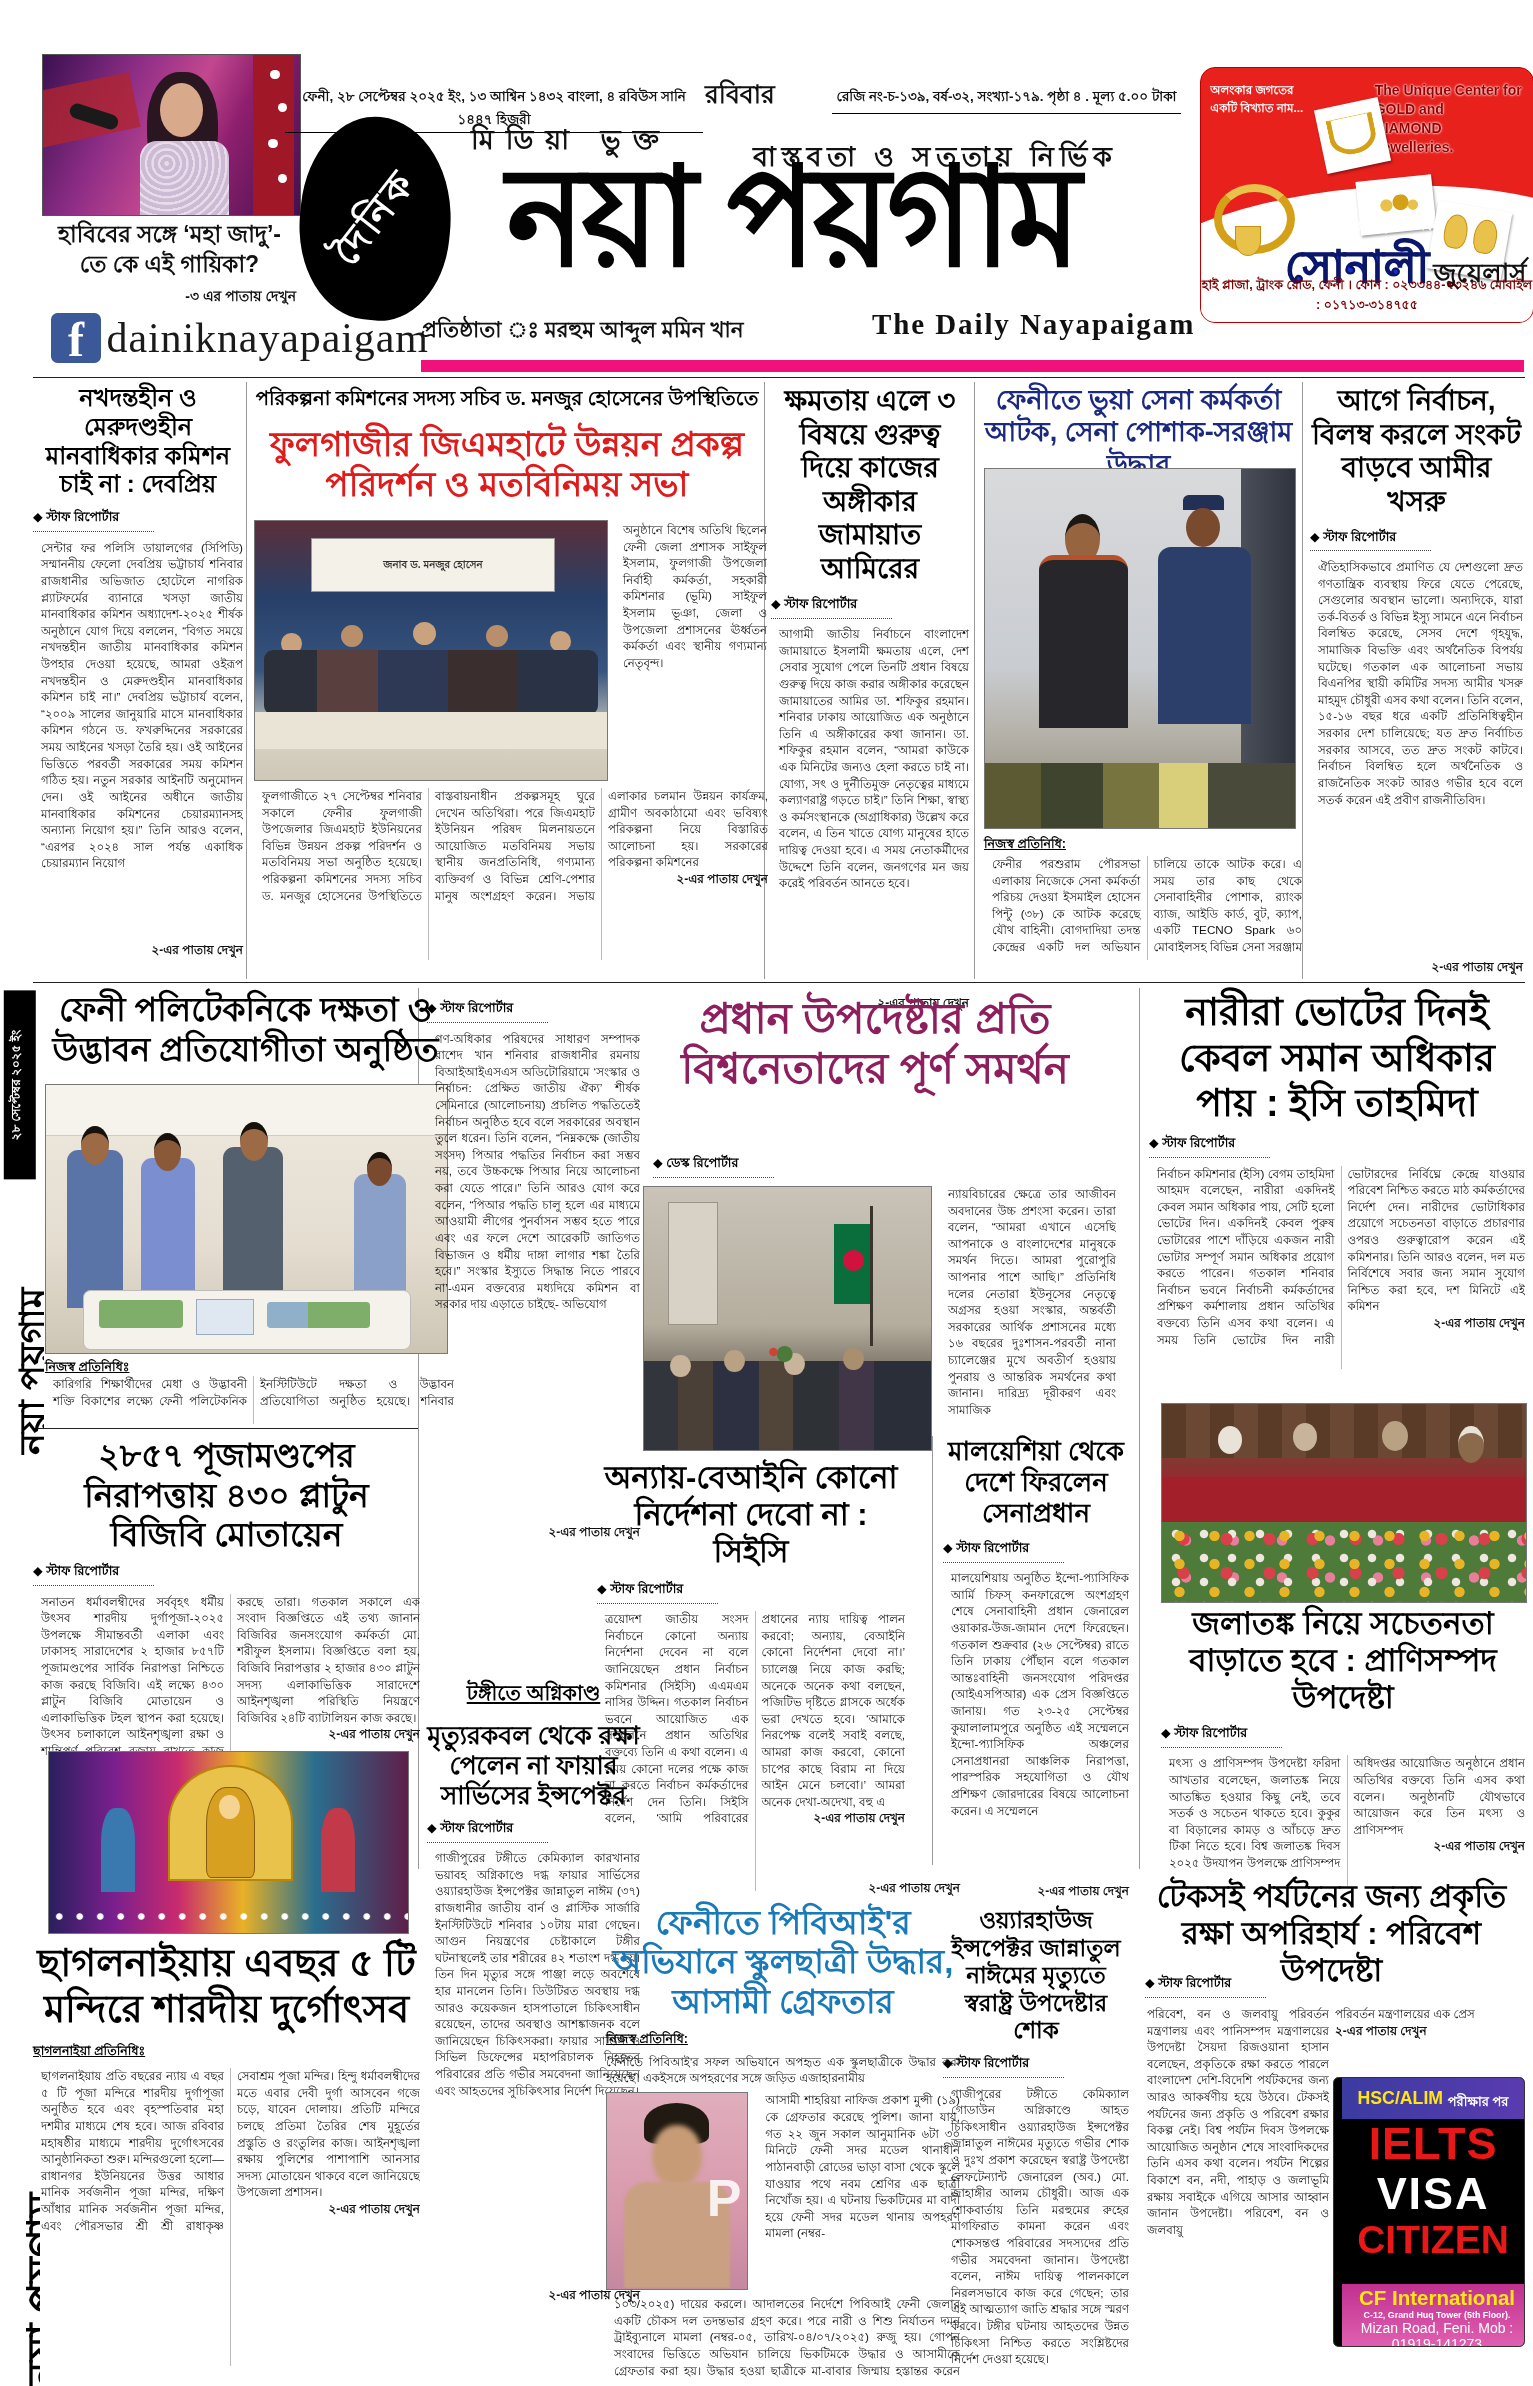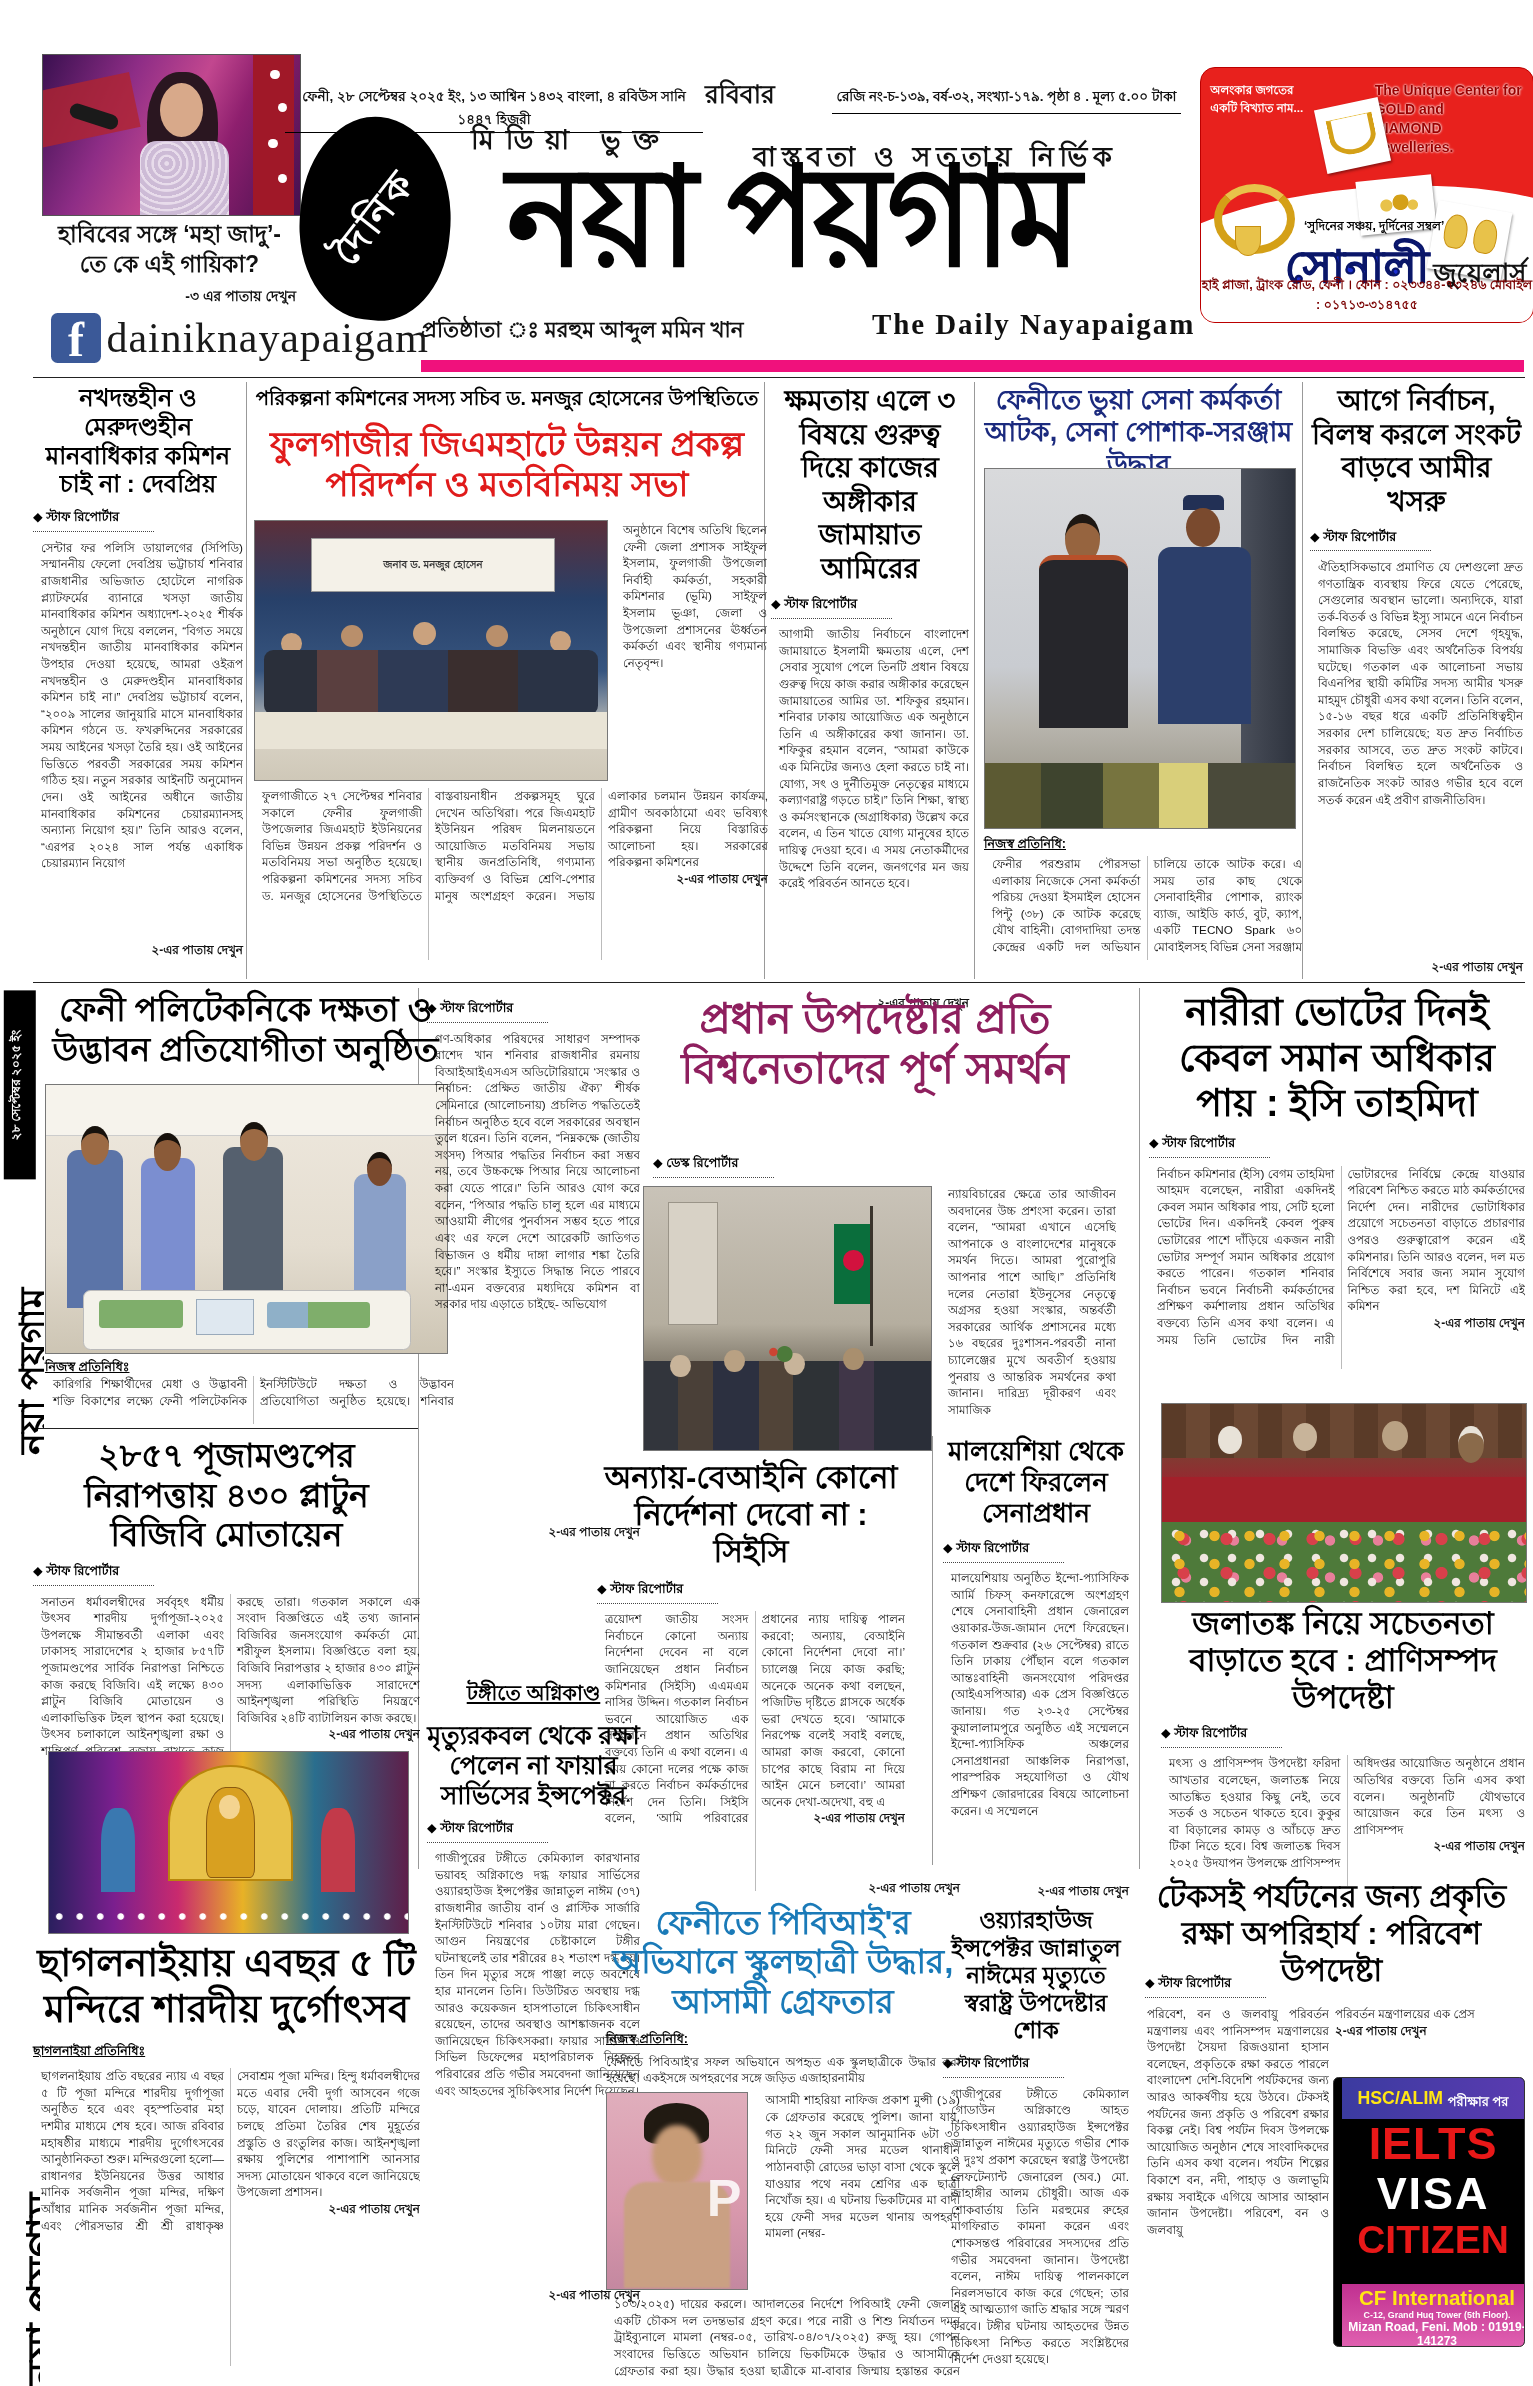--- a/index.html
+++ b/index.html
@@ -78,21 +78,21 @@
       <div style="margin:17px auto;width:48px;height:18.6px;background:radial-gradient(circle at 30% 50%,#e8c24a 0 5.6px,transparent 6.5px),radial-gradient(circle at 60% 40%,#d4a017 0 7.5px,transparent 8.4px),radial-gradient(circle at 85% 60%,#e8c24a 0 4.7px,transparent 5.6px);"></div>
     </div>
     <div class="abs" style="left:231px;top:138px;width:75px;height:69px;background:#fff;transform:rotate(10deg);box-shadow:0.9px 1.9px 2.8px rgba(0,0,0,.4);">
       <div style="position:absolute;left:11.2px;top:11.2px;width:20.5px;height:32px;background:#e8c24a;border-radius:50% 50% 40% 40%;border:1.9px solid #c89010;"></div>
       <div style="position:absolute;left:41px;top:11.2px;width:20.5px;height:32px;background:#e8c24a;border-radius:50% 50% 40% 40%;border:1.9px solid #c89010;"></div>
     </div>
     <div class="abs" style="left:5.6px;top:110px;width:86px;height:82px;">
       <div style="position:absolute;left:7.5px;top:5.6px;width:65px;height:54px;border:8.4px solid #d4a017;border-top-color:#e8c24a;border-radius:50%;"></div>
       <div style="position:absolute;left:28px;top:48px;width:24px;height:28px;background:#e8c24a;border-radius:0 0 50% 50%;border:1.9px solid #c89010;"></div>
     </div>
-    <div class="abs" style="left:103px;top:149px;width:186px;font-size:12px;font-weight:bold;color:#000000;">‘সুদিনের সঞ্চয়, দুর্দিনের সম্বল’</div>
+    <div class="abs" style="left:103px;top:149px;width:186px;font-size:12px;font-weight:bold;color:#ffffff;">‘সুদিনের সঞ্চয়, দুর্দিনের সম্বল’</div>
     <div class="abs" style="left:84px;top:166px;width:233px;white-space:nowrap;">
       <span style="font-size:44px;font-weight:900;color:#1b2fd0;-webkit-text-stroke:0.9px #0a1668;">সোনালী</span>
       <span style="font-size:26px;font-weight:900;color:#111;">জুয়েলার্স</span>
     </div>
     <div class="abs" style="left:0;bottom:6.5px;width:100%;text-align:center;font-size:12.6px;font-weight:bold;color:#7a0000;">হাই প্লাজা, ট্রাংক রোড, ফেনী । ফোন : ০২৩৩৪৪-৭৩২৪৬ মোবাইল : ০১৭১৩-৩১৪৭৫৫</div>
   </div>
 
   <div class="hrule" style="left:33px;top:377px;width:1492px;"></div>
   <div class="hrule" style="left:33px;top:982px;width:1492px;"></div>
   <div class="hrule" style="left:33px;top:1428px;width:385px;"></div>
@@ -362,21 +362,21 @@
     <div style="height:41px;background:linear-gradient(90deg,#3b3ba0,#5a3bb0);display:flex;align-items:center;justify-content:center;gap:4.7px;">
       <span style="color:#ffe613;font-weight:900;font-size:17.7px;">HSC/ALIM</span>
       <span style="color:#fff;font-weight:bold;font-size:13px;margin-top:8px;">পরীক্ষার পর</span>
     </div>
     <div style="color:#e81818;font-weight:900;font-size:45px;text-align:center;line-height:1.1;letter-spacing:0.9px;">IELTS</div>
     <div style="color:#fff;font-weight:900;font-size:45px;text-align:center;line-height:1.1;letter-spacing:1.9px;">VISA</div>
     <div style="color:#e81818;font-weight:900;font-size:39px;text-align:center;line-height:1.15;">CITIZEN</div>
     <div style="position:absolute;bottom:0;width:100%;height:62px;background:linear-gradient(180deg,#c03090,#e060b0);text-align:center;">
       <div style="color:#ffe613;font-weight:900;font-size:20.5px;margin-top:1.9px;">CF International</div>
       <div style="color:#fff;font-weight:bold;font-size:8.9px;">C-12, Grand Huq Tower (5th Floor).</div>
-      <div style="color:#fff;font-weight:bold;font-size:12px;">Mizan Road, Feni. Mob : 01919-141273</div>
+      <div style="color:#fff;font-weight:normal;font-size:14px;">Mizan Road, Feni. Mob : 01919-141273</div>
     </div>
   </div>
 
   <div class="abs" style="left:606px;top:1879px;width:354px;">
     <span class="more" style="text-align:right;">২-এর পাতায় দেখুন</span>
     <div class="hl" style="font-size:33px;color:#1a7ab8;margin-top:3.7px;">ফেনীতে পিবিআই'র অভিযানে স্কুলছাত্রী উদ্ধার, আসামী গ্রেফতার</div>
     <div style="margin-top:7.5px;">
       <span class="byline" style="text-decoration:underline;">নিজস্ব প্রতিনিধি:</span>
     </div>
     <div class="body-txt" style="margin-top:3.7px;">ফেনীতে পিবিআই'র সফল অভিযানে অপহৃত এক স্কুলছাত্রীকে উদ্ধার করা হয়েছে। একইসঙ্গে অপহরণের সঙ্গে জড়িত এজাহারনামীয়</div>

